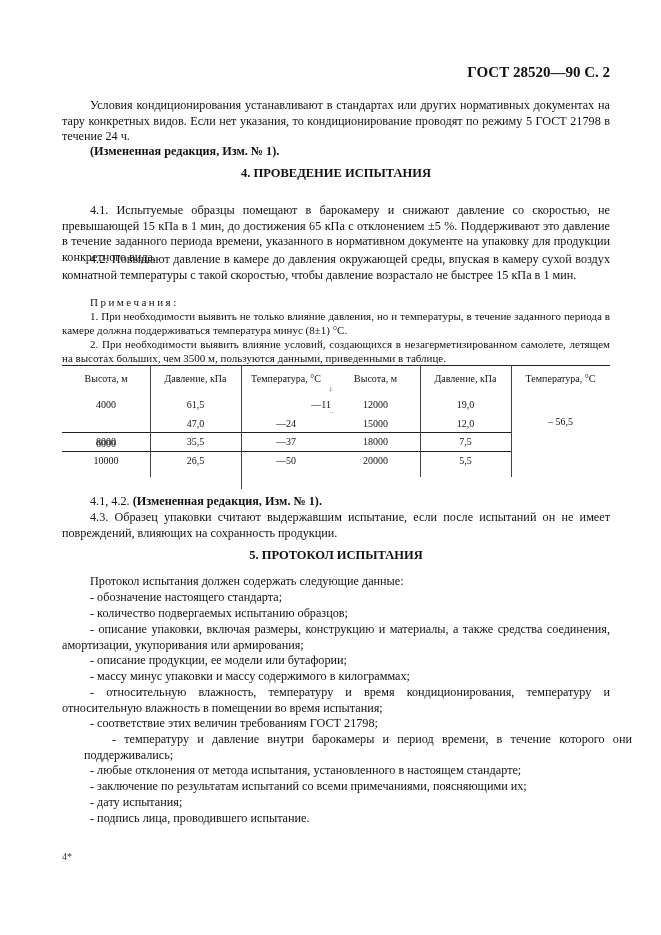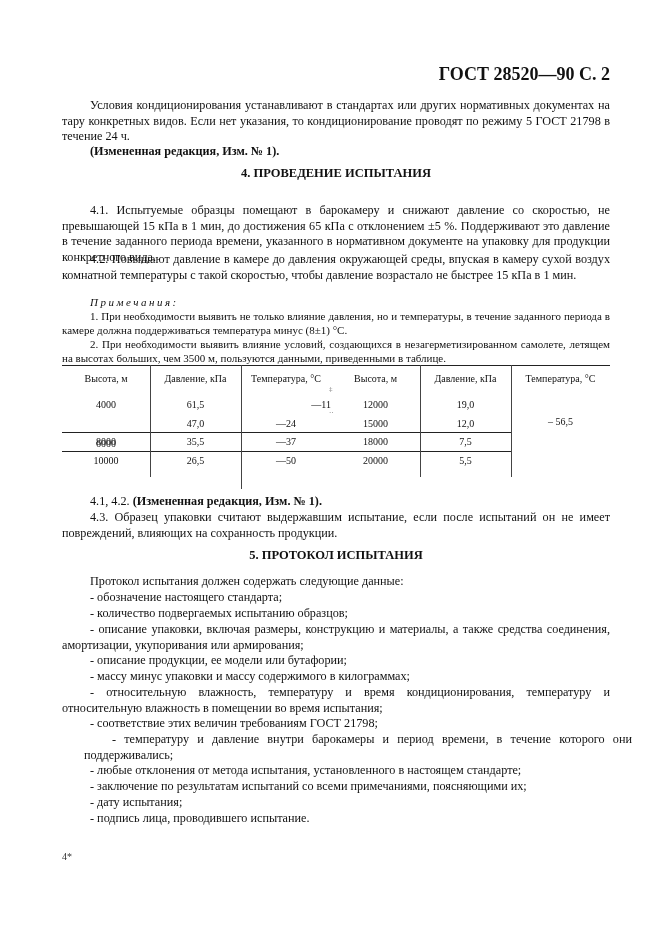--- a/index.html
+++ b/index.html
@@ -1,25 +1,25 @@
 <!DOCTYPE html>
 <html><head>
   <meta charset="utf-8">
   <style>
     html, body { margin: 0; padding: 0; background: #ffffff; }
     body { width: 661px; height: 935px; position: relative; overflow: hidden;
       font-family: "Liberation Serif", "DejaVu Serif", serif; color: #111; }
     .abs { position: absolute; }
-    .hdr { left: 420px; top: 64px; width: 190px; text-align: right; font-weight: bold; font-size: 18px; }
+    .hdr { left: 420px; top: 64px; width: 190px; text-align: right; font-weight: bold; font-size: 15px; }
     .para { position: absolute; left: 62px; width: 548px; font-size: 12.2px; line-height: 15.5px; text-align: justify; }
     .ind { text-indent: 28px; }
     .bold { font-weight: bold; }
     .sect { position: absolute; left: 62px; width: 548px; text-align: center; font-weight: bold; font-size: 12.5px; }
     .note { position: absolute; left: 62px; width: 548px; font-size: 11px; line-height: 13.5px; text-align: justify; }
-    .spaced { letter-spacing: 2.5px; font-style: italic; }
+    .spaced { letter-spacing: 2.5px; }
     .hline { position: absolute; height: 0; border-top: 1px solid #222; }
     .vline { position: absolute; width: 0; border-left: 1px solid #444; }
     .cell { position: absolute; font-size: 10px; text-align: center; }
     .th { font-size: 10px; }
     .tick { position: absolute; font-size: 7px; color: #777; }
     .footer { position: absolute; left: 62px; top: 851px; font-size: 10px; color: #333; }
   </style>
 </head>
 <body>
 

